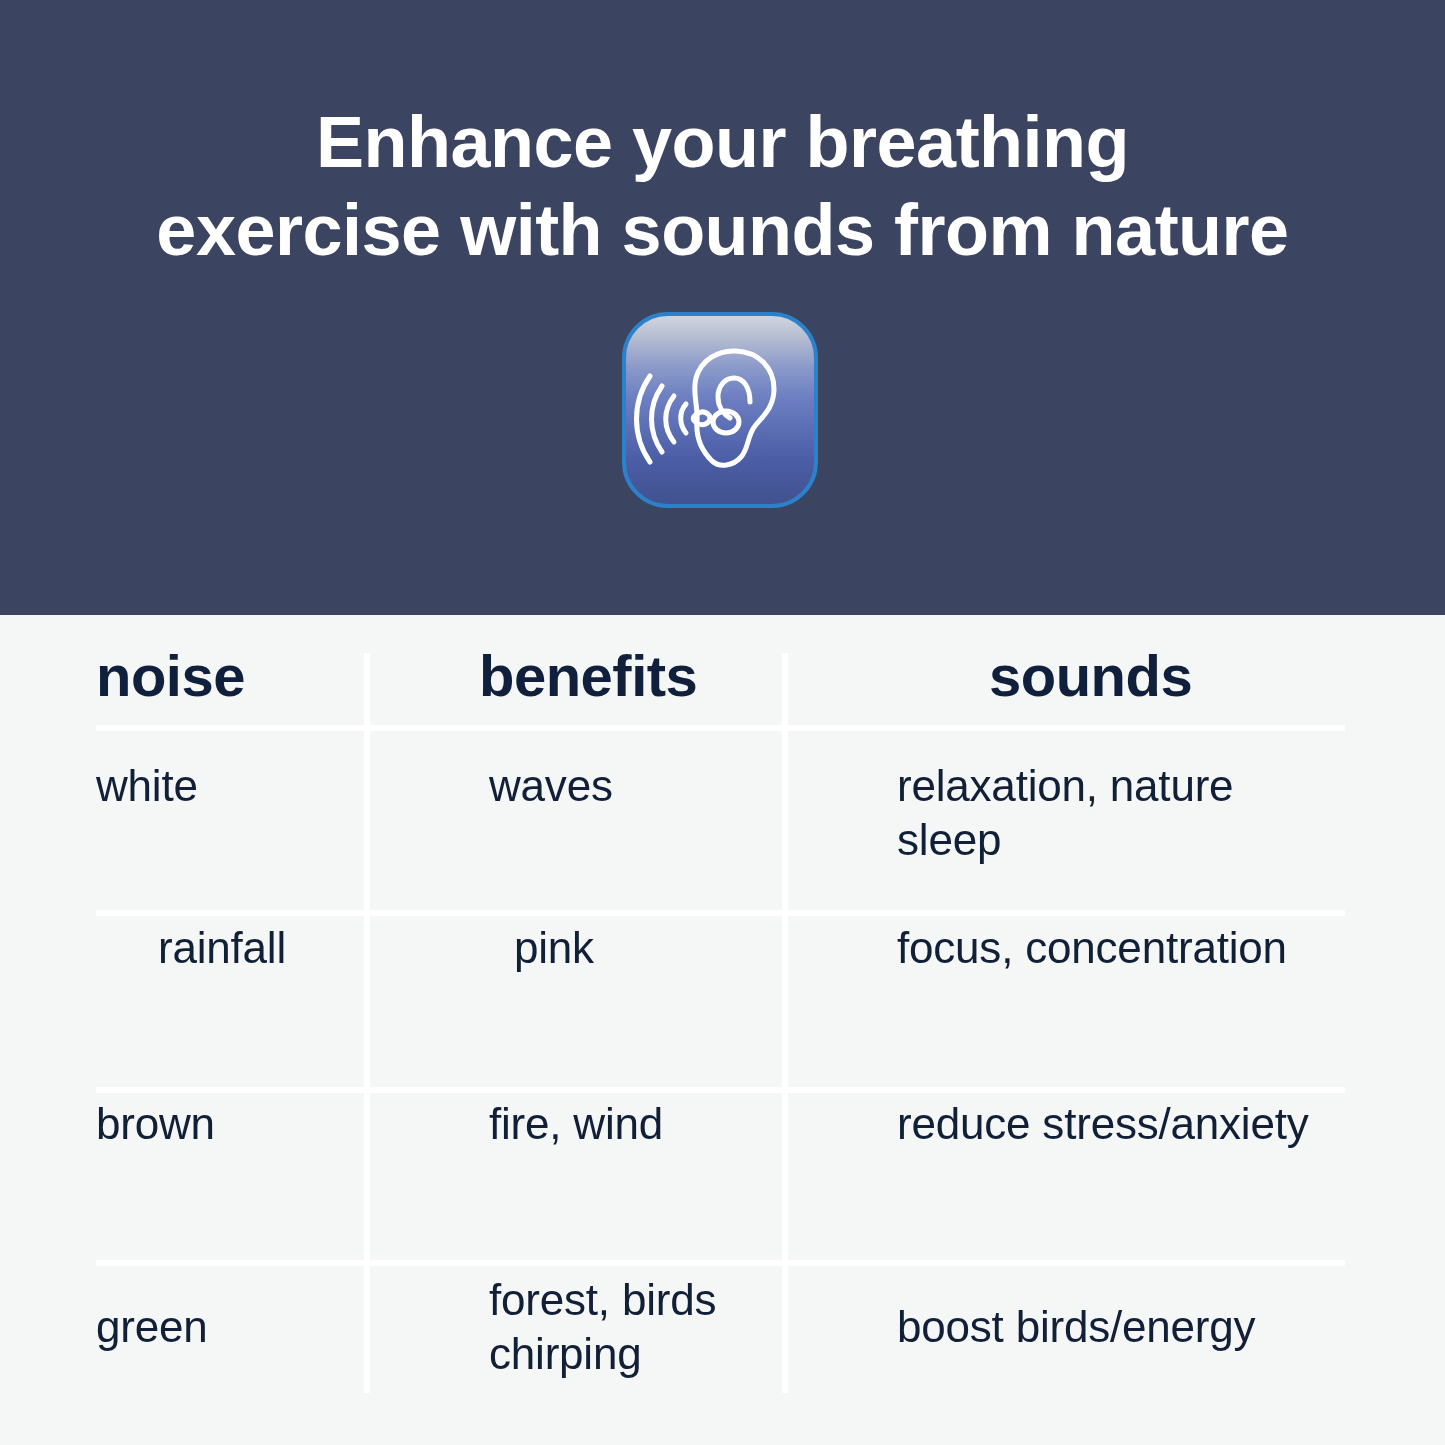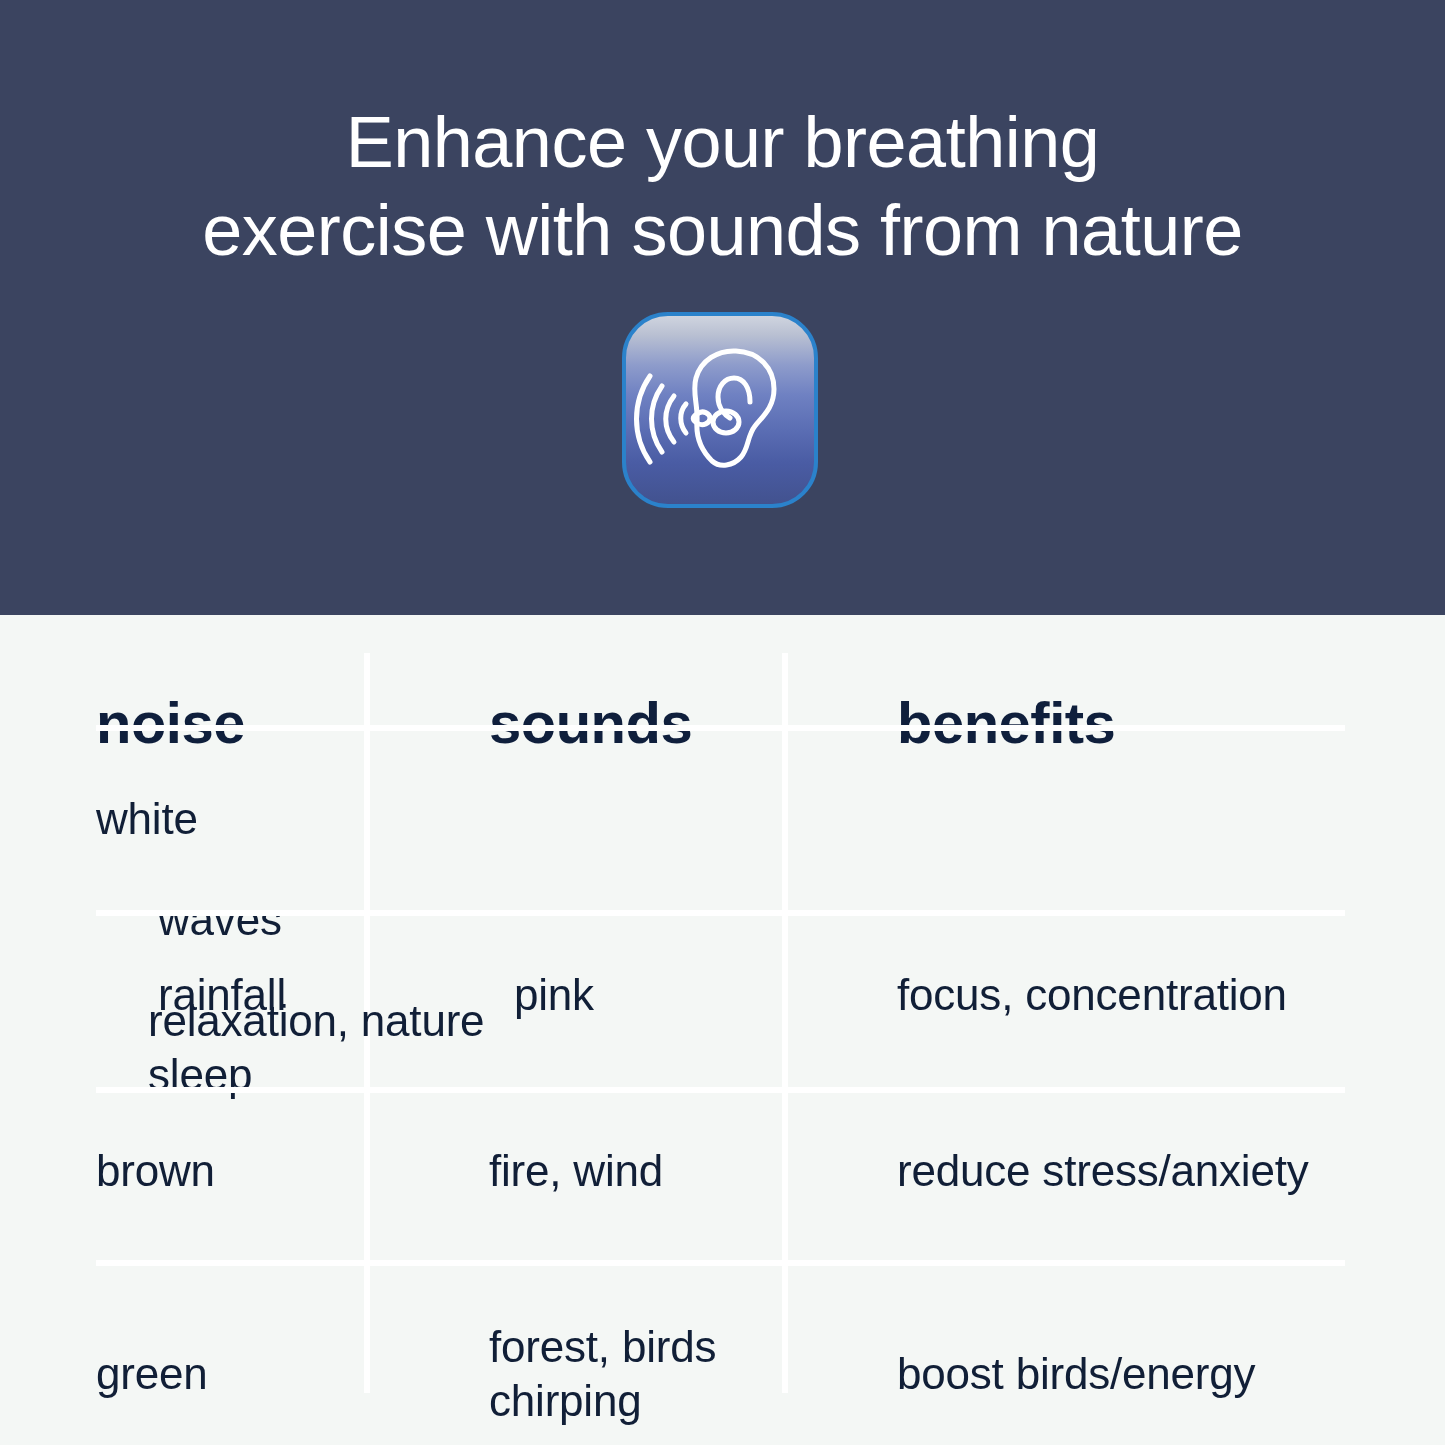--- a/index.html
+++ b/index.html
@@ -36,21 +36,21 @@
   }
 
   .hero-title {
     margin: 0;
     padding: 0 28px;
     width: 100%;
     box-sizing: border-box;
     text-align: center;
     color: #ffffff;
     font-family: "Liberation Sans", sans-serif;
-    font-weight: 400;
+    font-weight: 700;
     font-size: 72px;
     line-height: 88px;
     letter-spacing: -0.5px;
     margin-top: 98px;
     white-space: pre-line;
   }
 
   
   .icon-wrap {
     position: absolute;
@@ -99,21 +99,20 @@
     position: absolute;
     left: 96px;
     width: 1249px;
     display: flex;
   }
 
   .t-row > .cell {
     box-sizing: border-box;
     color: #111f37;
     font-family: "Liberation Sans", sans-serif;
-    margin-top: 47px;
   }
 
   .col-noise   { width: 331px; padding-right: 20px; }
   .col-sounds  { width: 418px; padding-left: 62px; padding-right: 20px; }
   .col-benefit { width: 500px; padding-left: 52px; }
 
   
   .head-row { top: 28px; height: 94px; }
   .head-row .cell {
     font-weight: 700;
@@ -123,21 +122,21 @@
     color: #0f1f3c;
   }
 
   
   .body-row .cell {
     font-weight: 400;
     font-size: 44px;
     line-height: 54px;
     letter-spacing: -0.2px;
   }
-  .row-0 { top: 130px; flex-direction: column; }
+  .row-0 { top: 144px; }
   .row-1 { top: 306px; }
   .row-2 { top: 482px; }
   .row-3 { top: 658px; align-items: center; }
 
   
   .hrule {
     position: absolute;
     left: 96px;
     width: 1249px;
     height: 6px;
@@ -199,22 +198,22 @@
     </div>
   </div>
 
   <section class="table">
 
     <div class="vrule vrule-1"></div>
     <div class="vrule vrule-2"></div>
 
     <div class="t-row head-row">
       <div class="cell col-noise">noise</div>
+      <div class="cell col-benefit">benefits</div>
       <div class="cell col-sounds">sounds</div>
-      <div class="cell col-benefit">benefits</div>
     </div>
 
     <div class="hrule hrule-0"></div>
 
     <div class="t-row body-row row-0">
       <div class="cell col-noise">white</div>
       <div class="cell col-sounds">waves</div>
       <div class="cell col-benefit">relaxation, nature sleep</div>
     </div>
 

